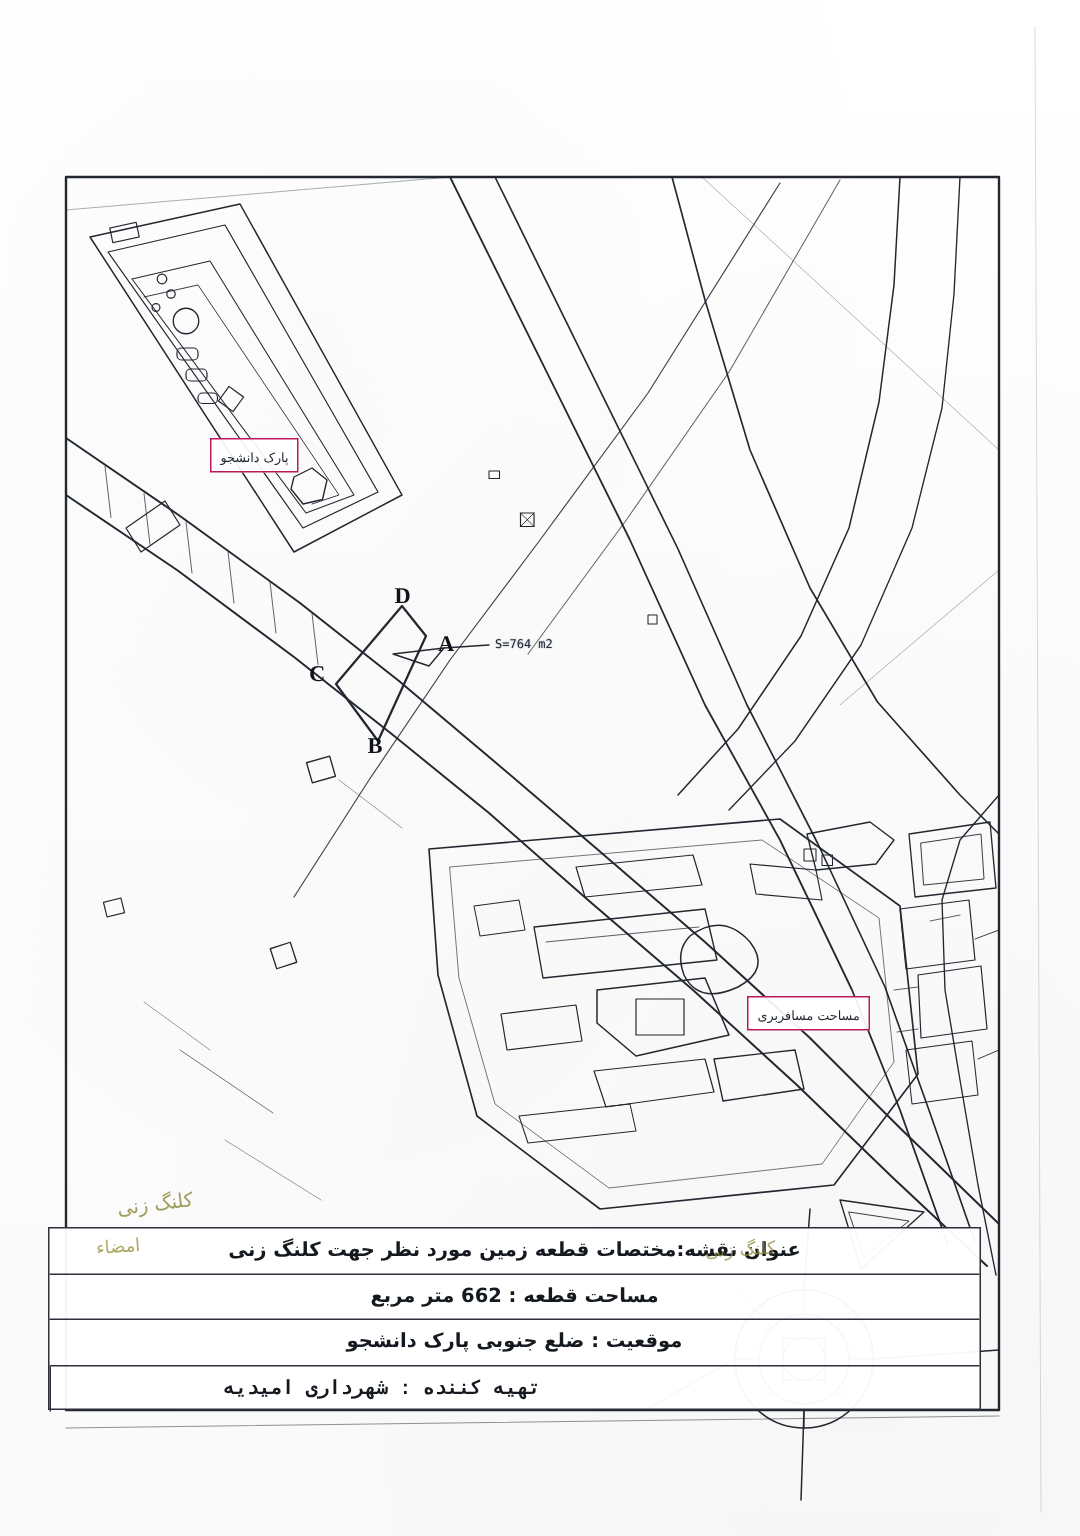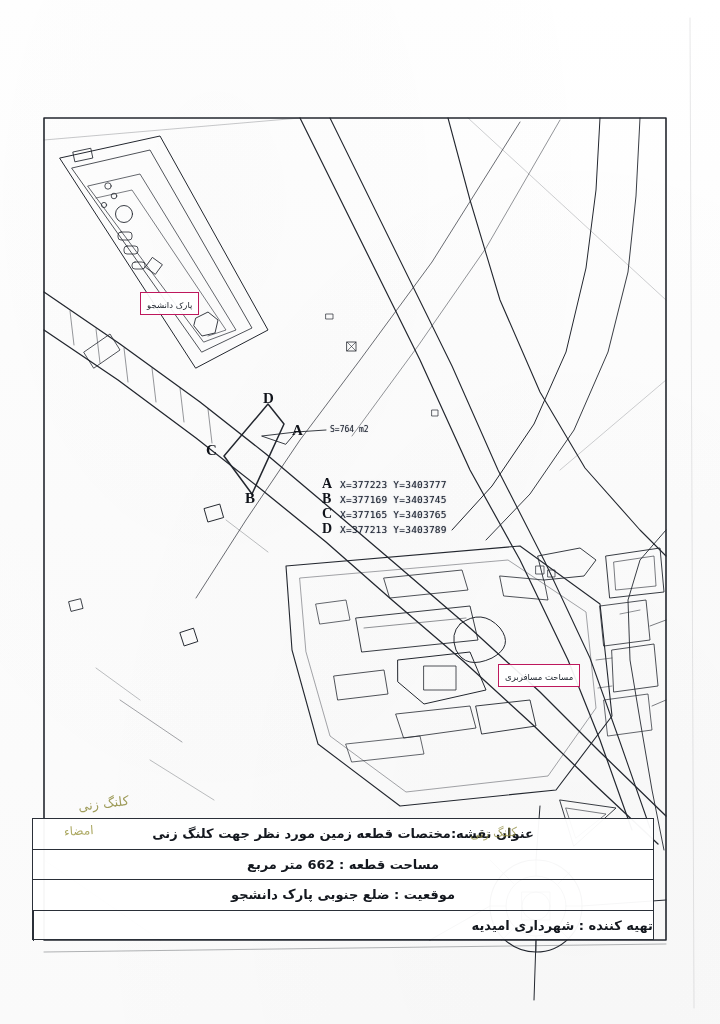--- a/index.html
+++ b/index.html
@@ -110,22 +110,23 @@
     font-family: "DejaVu Sans", sans-serif;
   }
   #title-block .tb-row:last-child {
     border-bottom: none;
   }
   #title-block .tb-row.with-cell {
     justify-content: flex-start;
   }
   #title-block .tb-cell-right {
     flex: 1;
-    text-align: right;
+    text-align: left;
     padding-left: 4px;
+    font-family: Liberation Mono, monospace;
   }
   #title-block .tb-cell-left {
     width: 112px;
     border-left: 1px solid #2a2f38;
     height: 100%;
     box-sizing: border-box;
   }
   #stamp {
     position: absolute;
     left: 78px;
@@ -294,38 +295,20 @@
     <span class="place-label">مساحت مسافربری</span>
   </div>
 
   <div class="map-text vertex-label" style="left:292px; top:422px;">A</div>
   <div class="map-text vertex-label" style="left:245px; top:490px;">B</div>
   <div class="map-text vertex-label" style="left:206px; top:442px;">C</div>
   <div class="map-text vertex-label" style="left:263px; top:390px;">D</div>
 
   <div class="map-text area-tag" style="left:330px; top:425px;">S=764 m2</div>
 
-  <div style="position:absolute; left:322px; top:476px; direction:ltr;">
-    <div style="line-height:13px;">
-      <span class="coord-letter">A</span>
-      <span class="coord-row">X=377223  Y=3403777</span>
-    </div>
-    <div style="line-height:13px;">
-      <span class="coord-letter">B</span>
-      <span class="coord-row">X=377169  Y=3403745</span>
-    </div>
-    <div style="line-height:13px;">
-      <span class="coord-letter">C</span>
-      <span class="coord-row">X=377165  Y=3403765</span>
-    </div>
-    <div style="line-height:13px;">
-      <span class="coord-letter">D</span>
-      <span class="coord-row">X=377213  Y=3403789</span>
-    </div>
-  </div>
 
   <div id="title-block">
     <div class="tb-row">عنوان نقشه:مختصات قطعه زمین مورد نظر جهت كلنگ زنی</div>
     <div class="tb-row">مساحت قطعه : 662 متر مربع</div>
     <div class="tb-row">موقعیت : ضلع جنوبی پارک دانشجو</div>
     <div class="tb-row with-cell">
       <div class="tb-cell-right">تهیه کننده : شهرداری امیدیه</div>
       <div class="tb-cell-left"></div>
     </div>
   </div>

